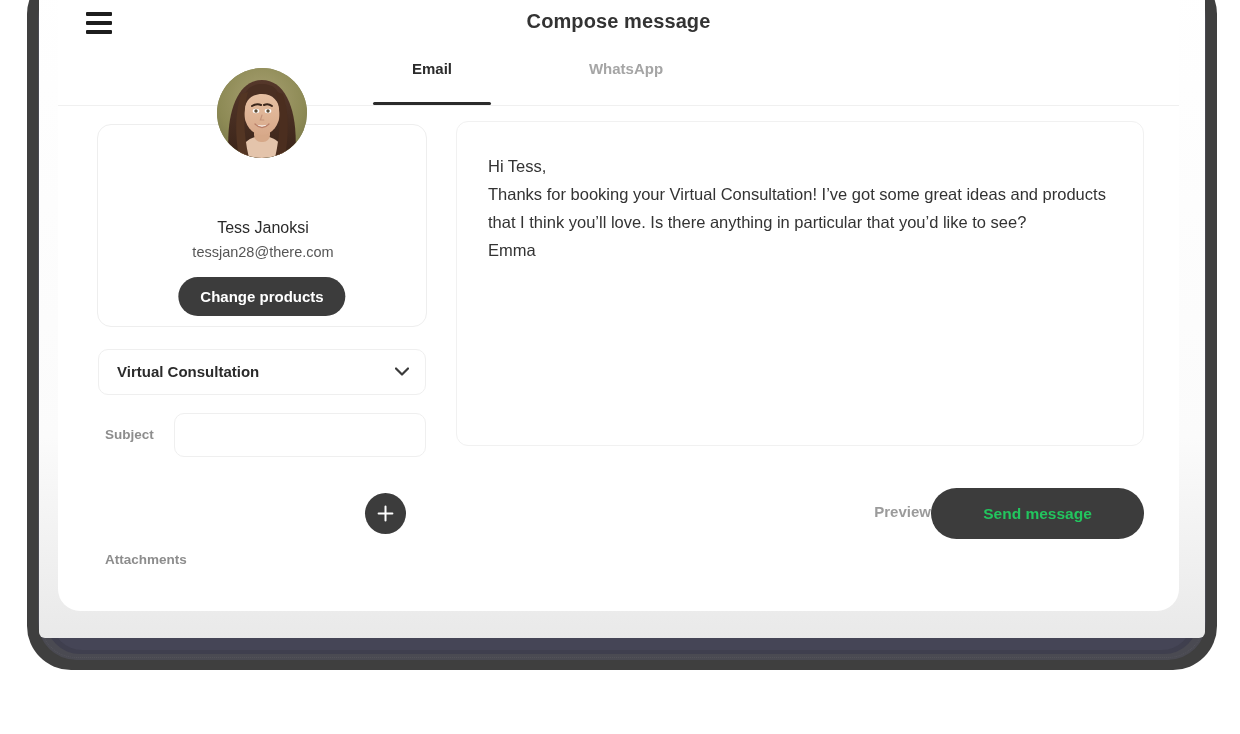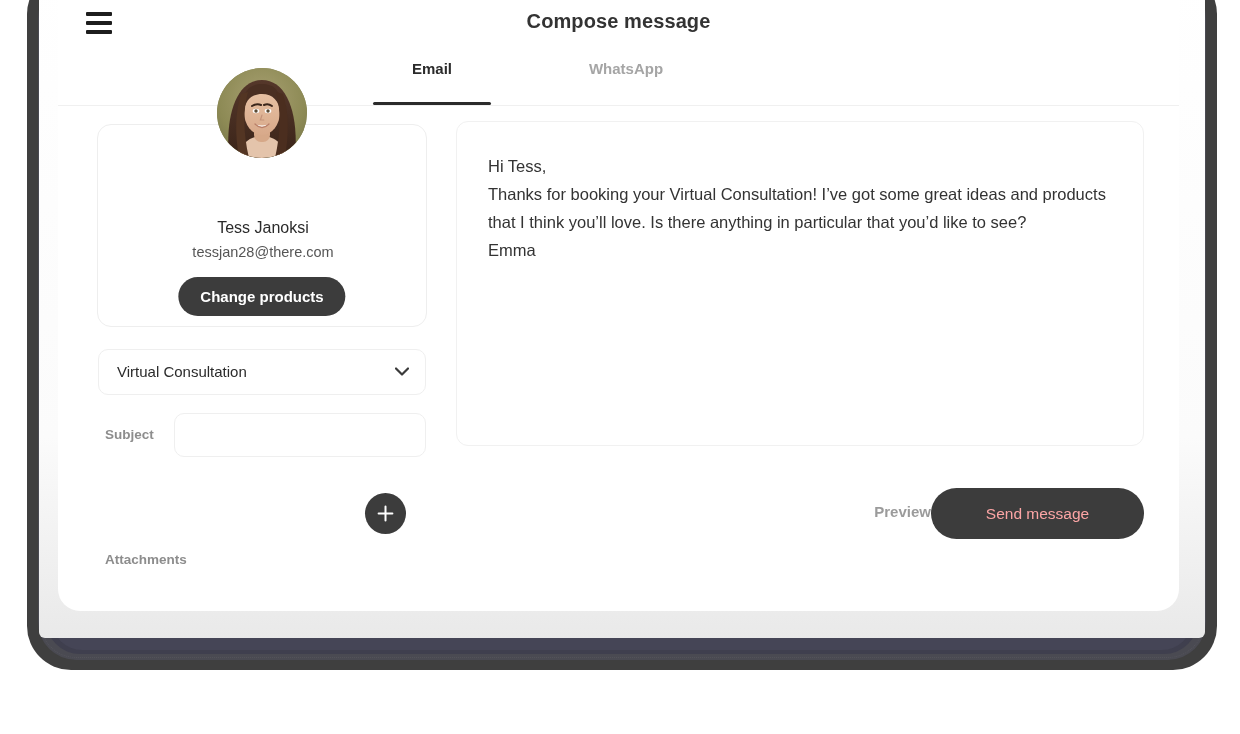--- a/index.html
+++ b/index.html
@@ -196,21 +196,21 @@
     width: 328px; height: 46px;
     border: 1px solid #efefef;
     border-radius: 10px;
     background: #ffffff;
     cursor: pointer;
   }
   .select-value {
     position: absolute;
     left: 18px; top: 13px;
     font-size: 15px;
-    font-weight: normal;
+    font-weight: bold;
     color: #2b2b2b;
   }
   .chevron {
     position: absolute;
     right: 16px; top: 17px;
     width: 14px; height: 9px;
   }
 
   .subject-row {
     position: absolute;
@@ -301,25 +301,25 @@
     background: none;
     border: none;
     cursor: pointer;
     font-family: "Liberation Sans", sans-serif;
   }
   .btn-send {
     position: absolute;
     right: 0; top: 0;
     width: 213px; height: 51px;
     background: #3c3c3c;
-    color: #fca5a5;
+    color: #22c55e;
     border: none;
     border-radius: 26px;
     font-size: 15.5px;
-    font-weight: normal;
+    font-weight: bold;
     cursor: pointer;
     font-family: "Liberation Sans", sans-serif;
   }
 </style>
 </head>
 <body>
 
 <div id="stage">
 
   <div class="bezel-outer"></div>

